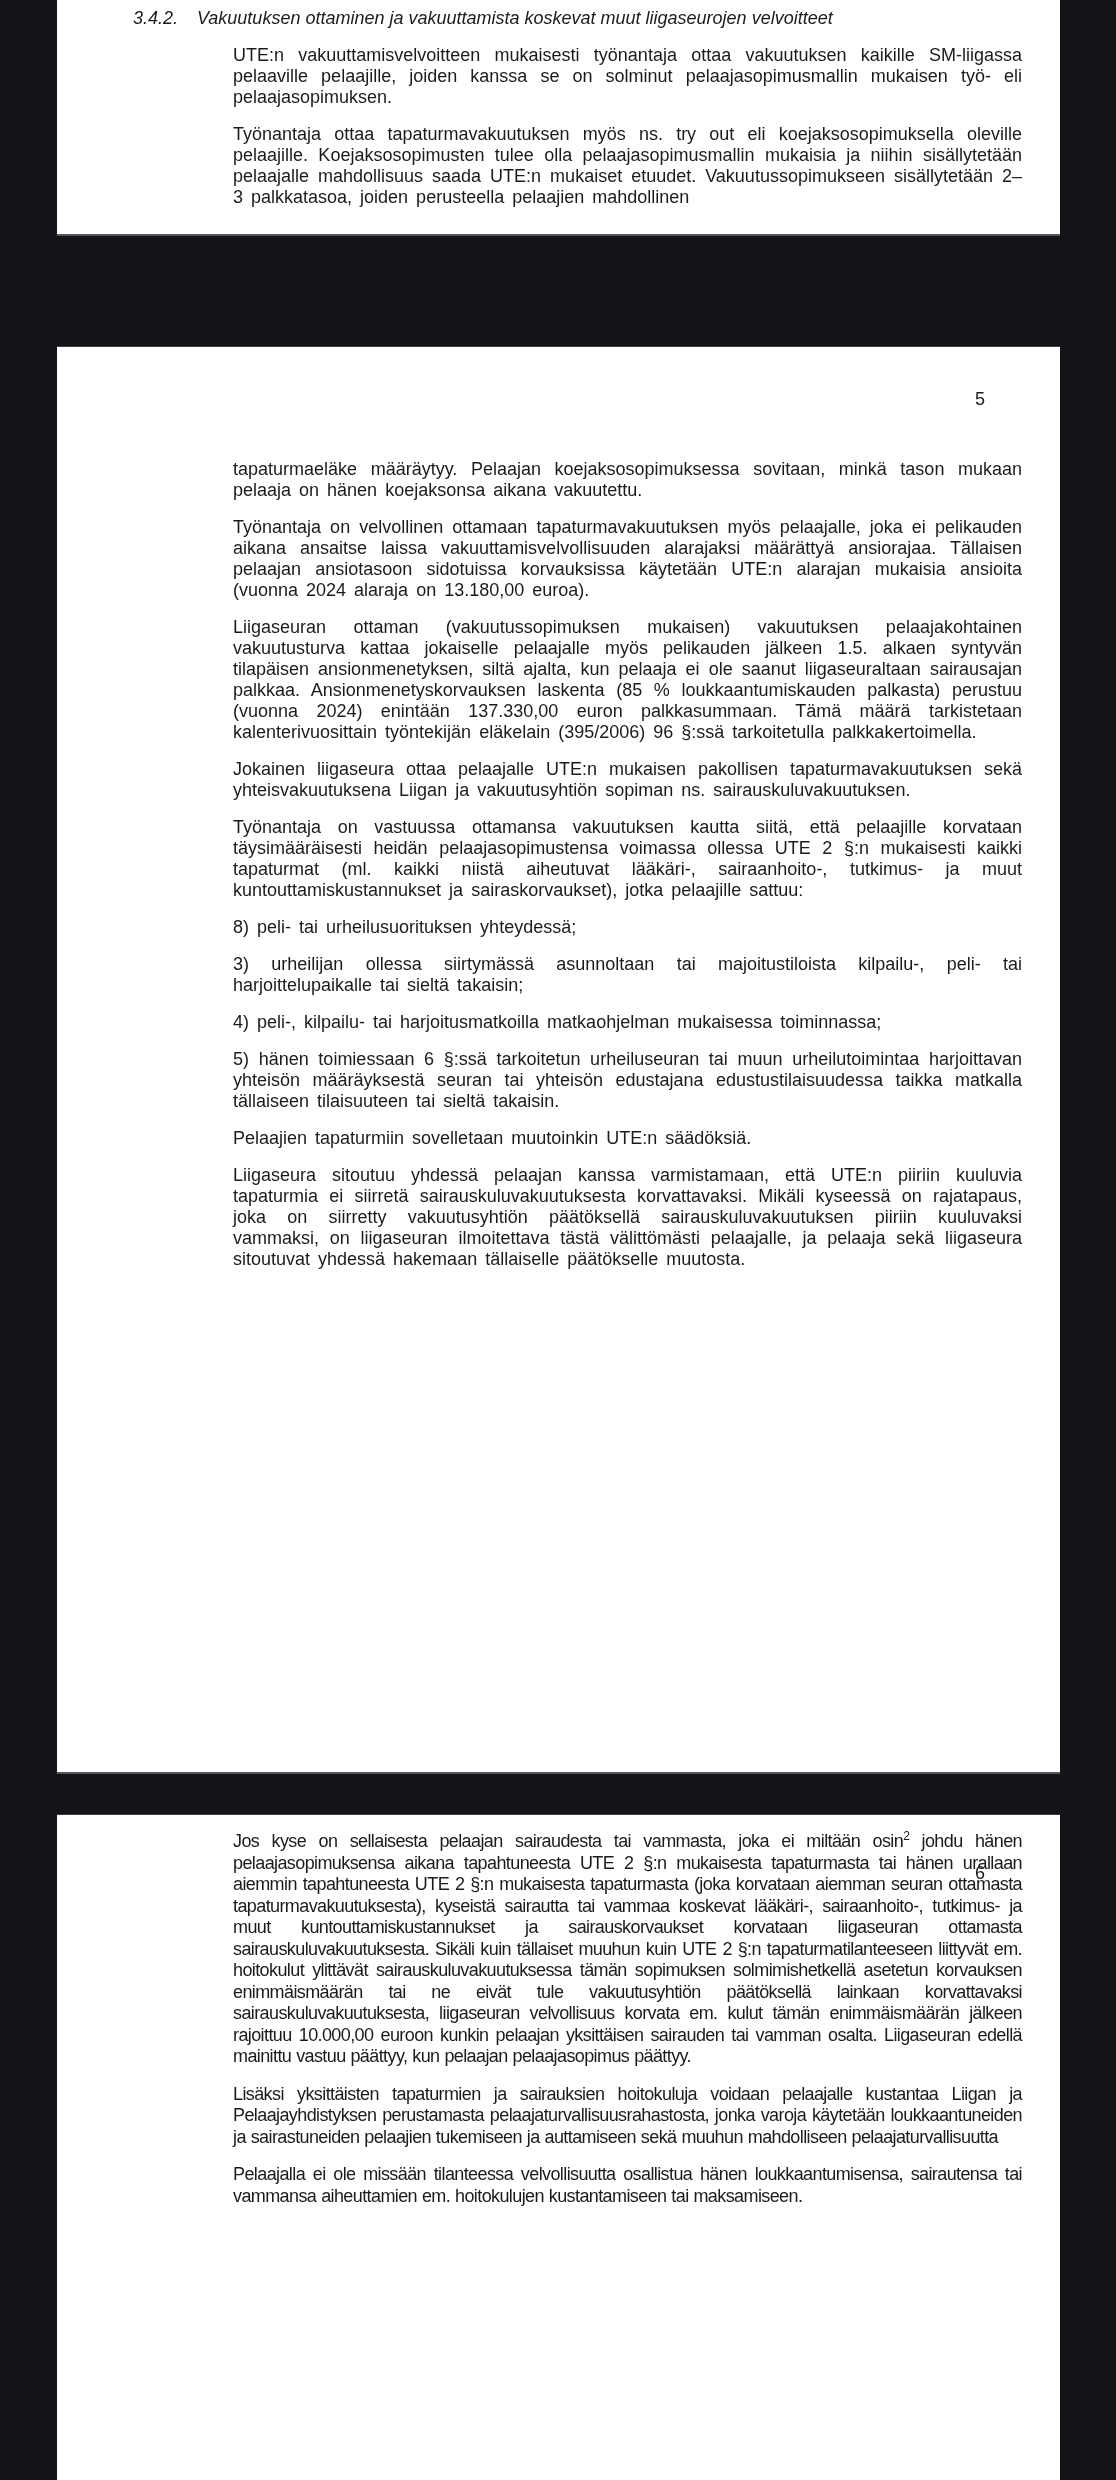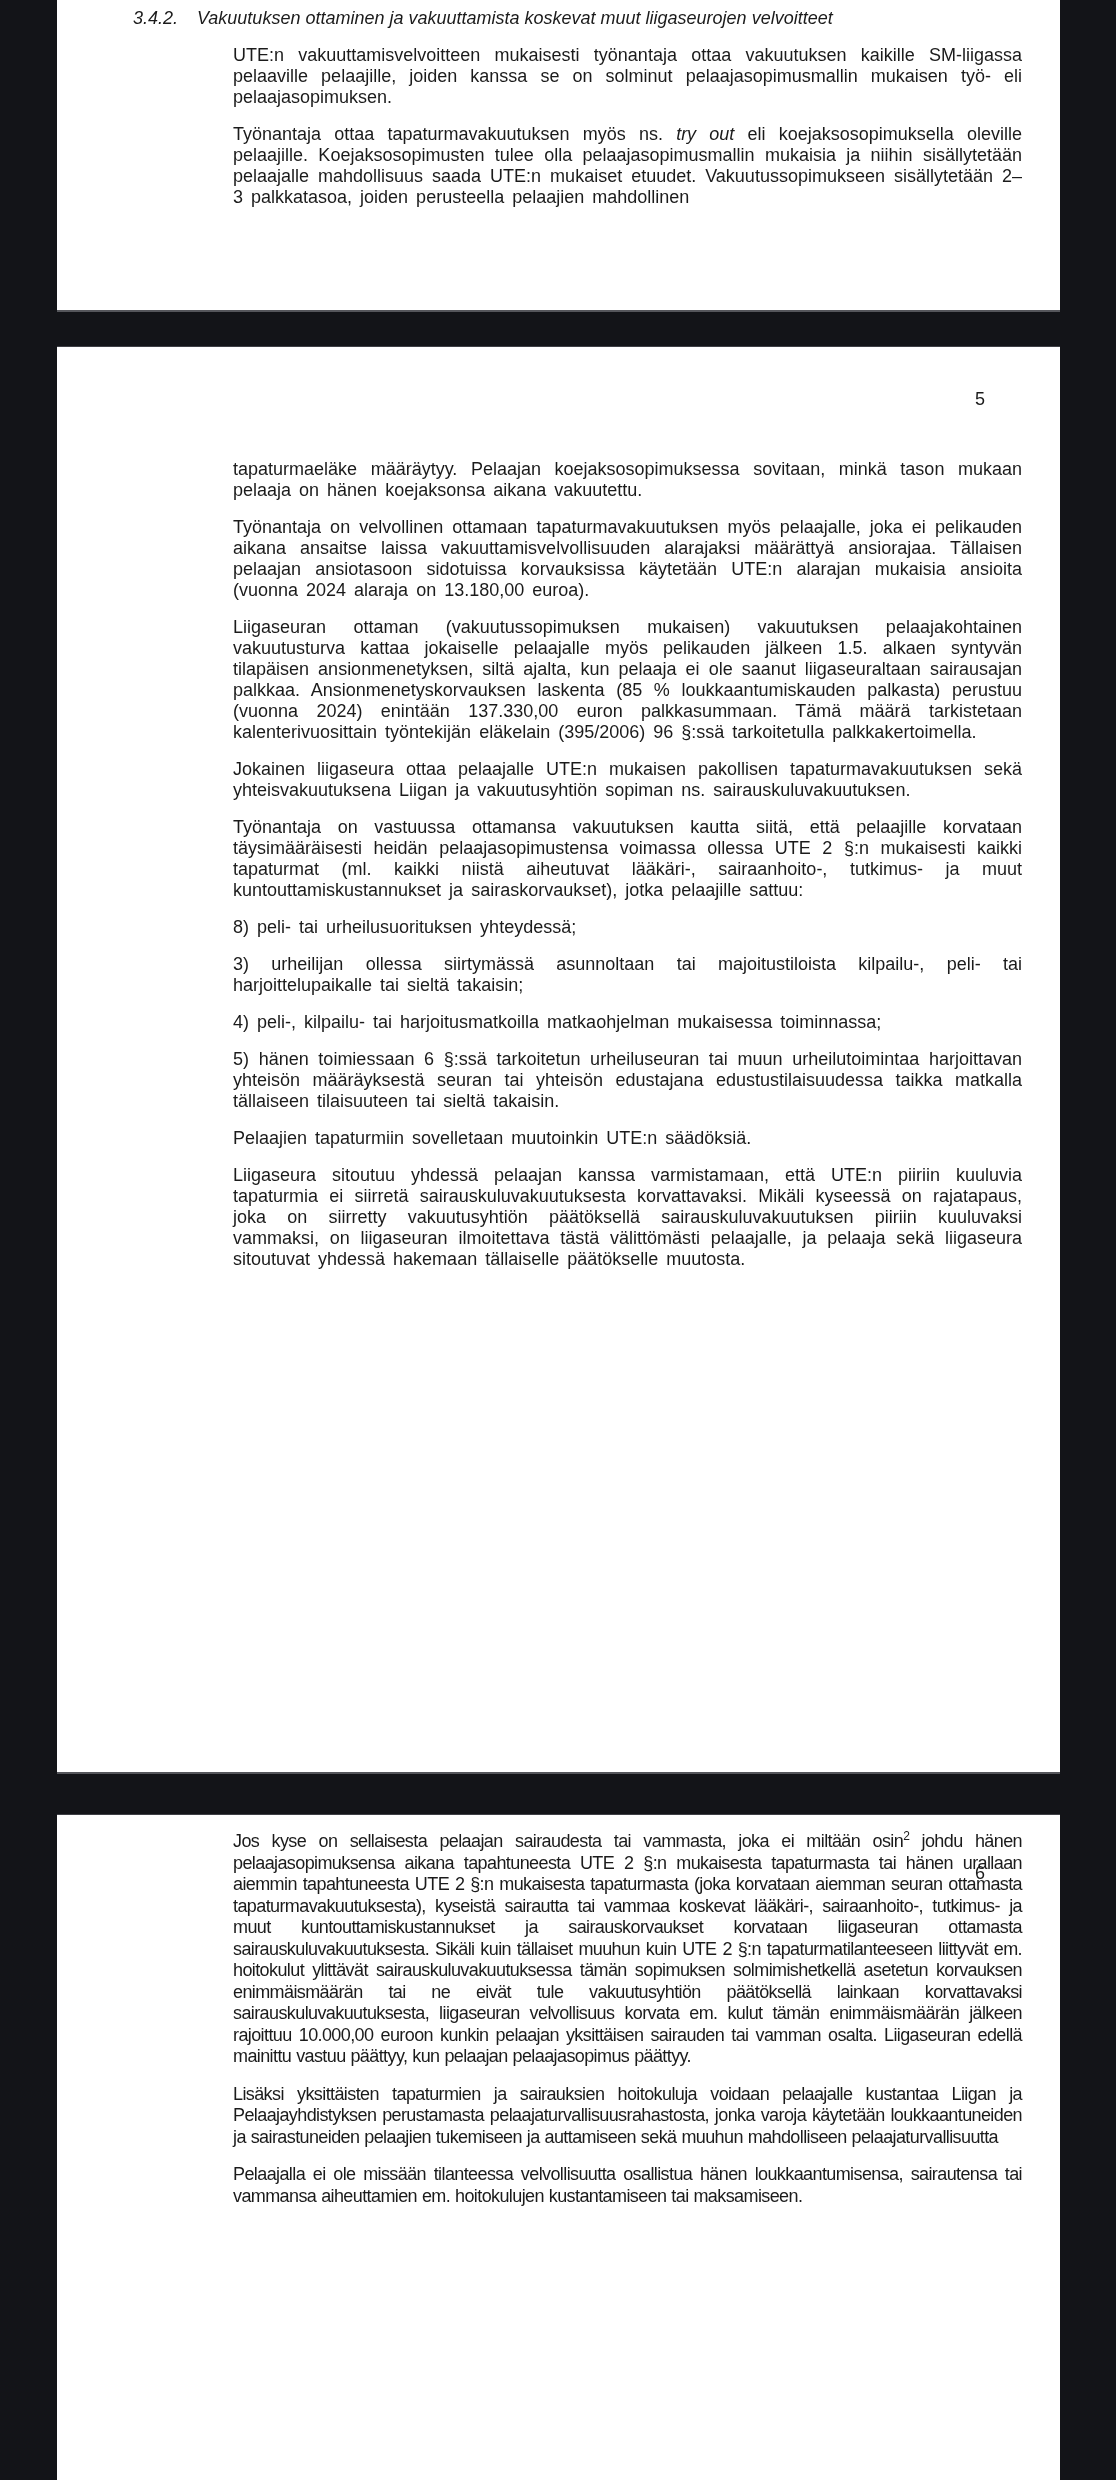--- a/index.html
+++ b/index.html
@@ -6,21 +6,21 @@
   body{
     width:1116px;height:2480px;overflow:hidden;position:relative;
     background:#131418;
     font-family:"Liberation Sans",sans-serif;
   }
   .viewer{position:absolute;inset:0;}
   .page{
     position:absolute;left:57px;width:1003px;background:#ffffff;
     box-sizing:border-box;overflow:hidden;
   }
-  .page1{top:0;height:312px;border-bottom:2px solid #55565b;}
+  .page1{top:0;height:236px;border-bottom:2px solid #55565b;}
   .page2{top:346px;height:1428px;border-top:1px solid #3e3f45;border-bottom:2px solid #55565b;}
   .page3{top:1814px;height:666px;border-top:1px solid #3e3f45;}
   .pagenum{
     position:absolute;top:42px;right:75px;
     font-size:18px;color:#1b1b1b;
   }
   .pagenum3{top:48px;}
   .content{padding:0 38px 0 76px;color:#1b1b1b;}
   .content1{padding-top:8px;}
   .content2{padding-top:96px;}
@@ -32,21 +32,21 @@
   .content h2 .hnum{display:inline-block;width:64px;font-style:italic;}
   .content p{
     margin:16px 0 11px 100px;
     font-size:18px;line-height:21px;
     text-align:justify;word-spacing:3px;
     color:#1b1b1b;
   }
   .page3 .content p{
     letter-spacing:-0.6px;word-spacing:0.5px;line-height:21.5px;
   }
-  .it{font-style:italic;}
+  .it{}
   sup{font-size:12px;line-height:0;vertical-align:super;}
 </style>
 </head>
 <body>
 
 <div class="viewer">
 
   <section class="page page1">
     <div class="content content1">
         <h2><span class="hnum">3.4.2.</span><span>Vakuutuksen ottaminen ja vakuuttamista koskevat muut liigaseurojen velvoitteet</span></h2>

